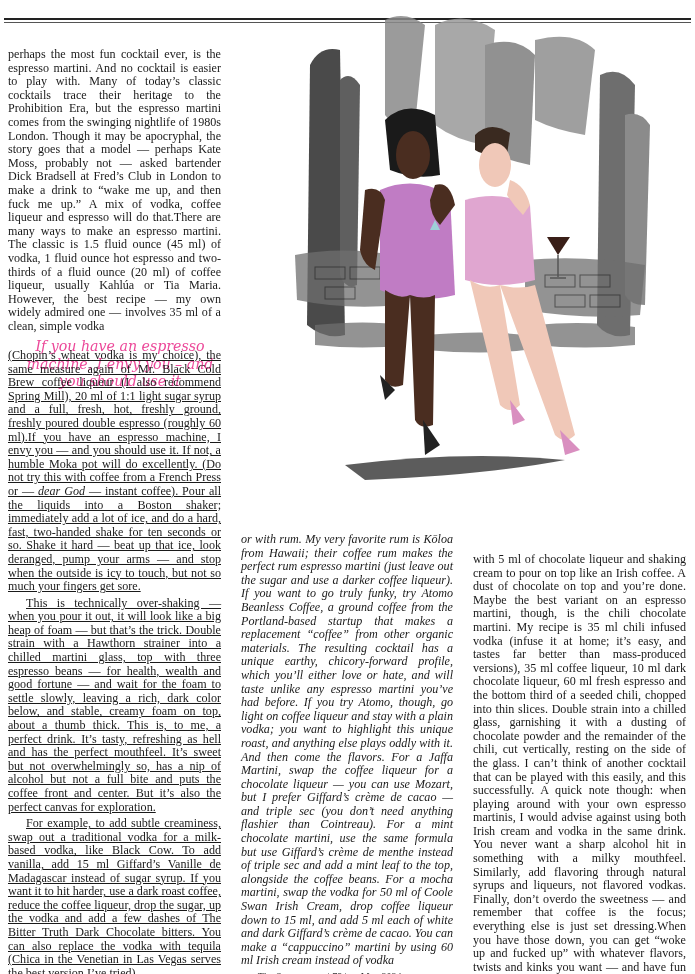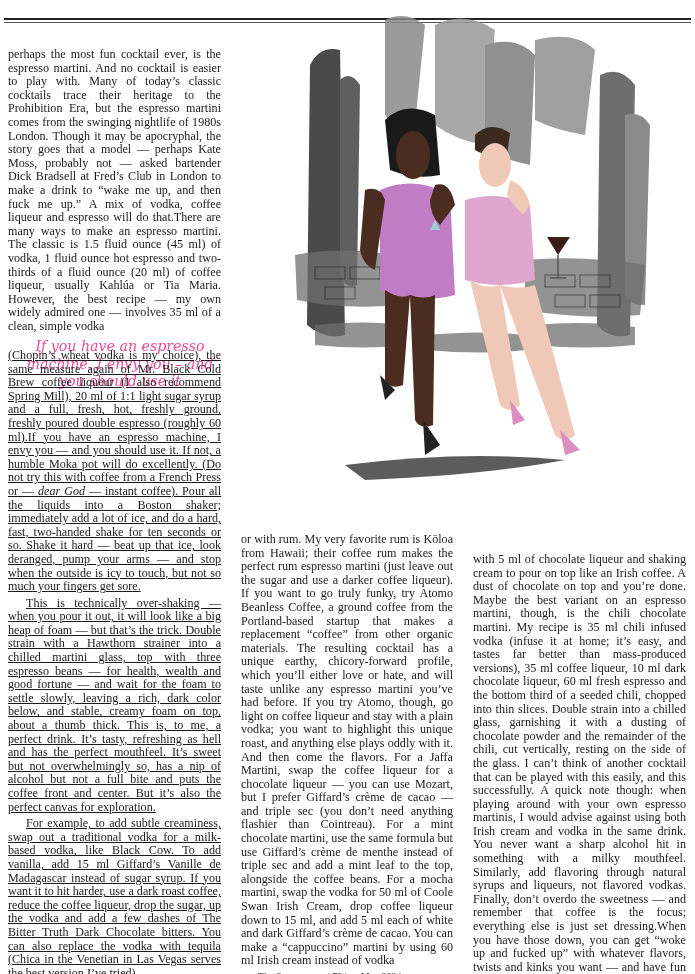--- a/index.html
+++ b/index.html
@@ -4,21 +4,21 @@
 <style>
   html,body{margin:0;padding:0;background:#fff;}
   body{width:695px;height:974px;position:relative;overflow:hidden;font-family:"Liberation Serif","DejaVu Serif",serif;color:#1a1a1a;}
   .rule{position:absolute;left:4px;top:18px;width:687px;height:0;border-top:2px solid #222;}
   .rule2{position:absolute;left:4px;top:22px;width:687px;height:0;border-top:1px solid #555;}
   .col{position:absolute;font-size:12.1px;line-height:13.6px;text-align:justify;}
   .col p{margin:3px;}
   .col p.ind{text-indent:18px;}
   #col1{left:5px;top:45px;width:219px;}
   #col1b{left:5px;top:346px;width:219px;text-decoration:underline;}
-  #col2{left:238px;top:530px;width:218px;}
+  #col2{left:238px;top:530px;width:218px;font-style:italic;}
   #col3{left:470px;top:550px;width:219px;}
   .pull{position:absolute;left:20px;top:302px;width:200px;text-align:center;font-family:"DejaVu Serif",serif;font-style:italic;color:#ec4899;font-size:14.2px;line-height:17.5px;margin-top:36px;}
   .illus{position:absolute;left:285px;top:5px;width:400px;height:495px;}
   .footer{position:absolute;top:960px;left:253px;font-size:10px;color:#333;white-space:pre;}
   .footer span{margin-right:14px;}
 </style>
 </head>
 <body>
 
 <div class="rule"></div>

